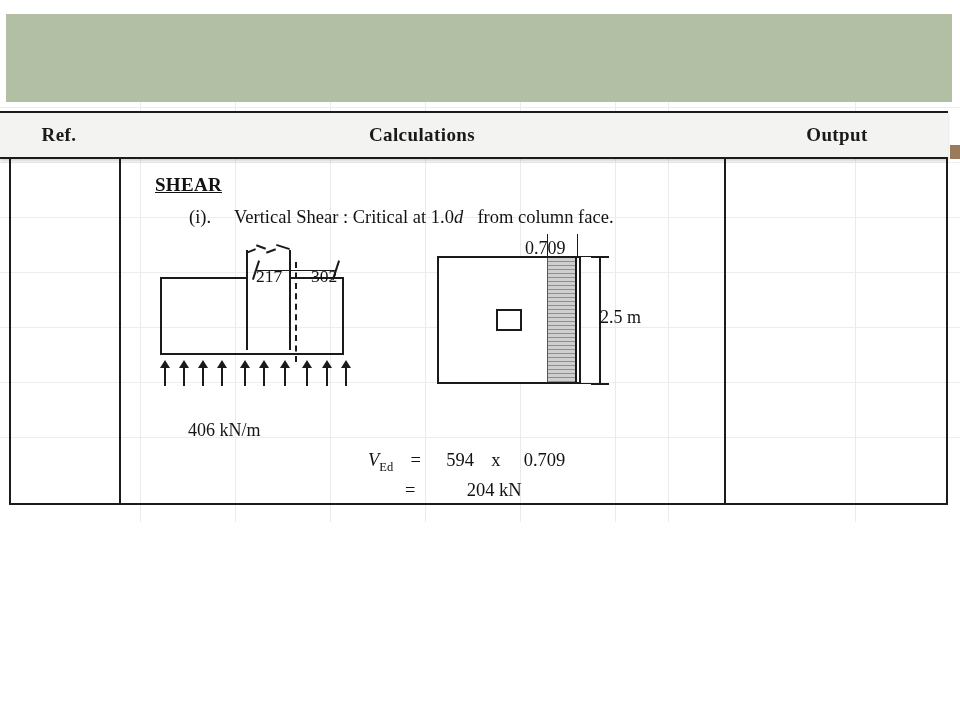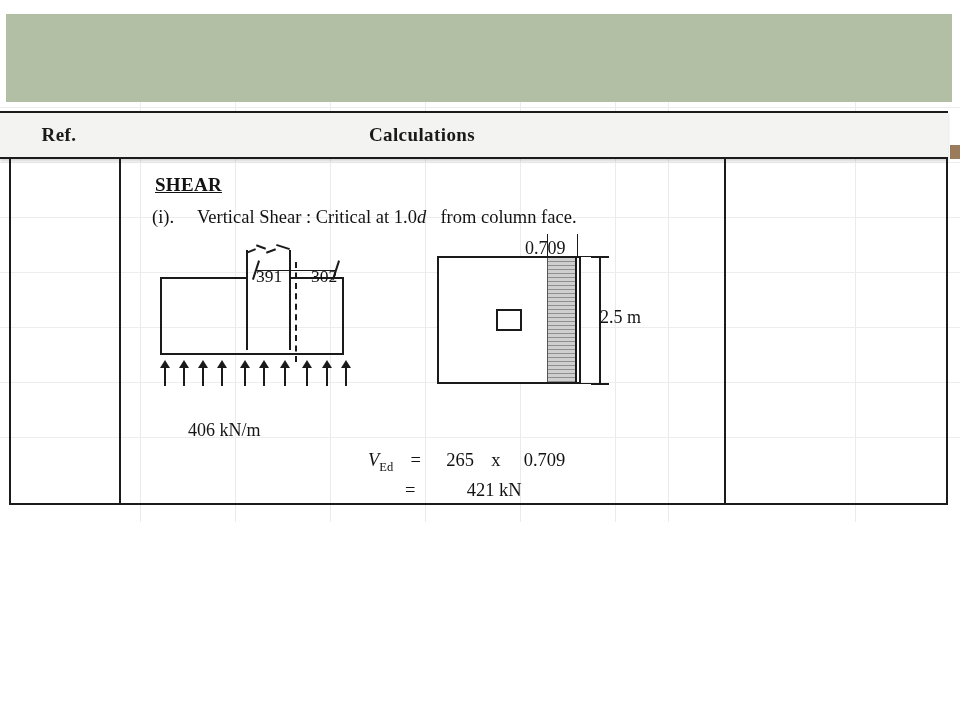--- a/index.html
+++ b/index.html
@@ -87,21 +87,21 @@
 
   
   .body-text { position: absolute; color: #121212; }
   .shear-title {
     font-size: 19px;
     font-weight: bold;
     text-decoration: underline;
     letter-spacing: 0.3px;
     font-family: Liberation Serif, serif;
   }
-  .item-line { font-size: 18.5px; }
+  .item-line { font-size: 18.5px; margin-left: 37px; }
   .ital { font-style: italic; }
 
   
   .sk { position: absolute; }
   .stroke { background: #1a1a1a; position: absolute; }
 
   
   .dim { position: absolute; font-size: 17.5px; color: #141414; }
 
   
@@ -155,20 +155,21 @@
   <div class="grid-line-h" style="top:60px;"></div>
   <div class="grid-line-h" style="top:115px;"></div>
   <div class="grid-line-h" style="top:170px;"></div>
   <div class="grid-line-h" style="top:225px;"></div>
   <div class="grid-line-h" style="top:280px;"></div>
   <div class="grid-line-h" style="top:335px;"></div>
 
   <div class="table-head">
     <div class="head-cell" style="left:120px; width:604px;">Calculations</div>
     <div class="head-cell" style="left:0px; width:118px;">Ref.</div>
+    <div class="head-cell" style="left:726px; width:222px;">Output</div>
   </div>
 
   <div class="vline" style="left:9px;  top:57px; height:346px;"></div>
   <div class="vline" style="left:119px; top:57px; height:346px;"></div>
   <div class="vline" style="left:724px; top:57px; height:346px;"></div>
   <div class="vline" style="left:946px; top:57px; height:346px;"></div>
   <div class="hline" style="left:9px; top:401px; width:938px;"></div>
 
   <div class="body-text shear-title" style="left:155px; top:72px;">SHEAR</div>
 
@@ -220,21 +221,21 @@
       <div class="arrow" style="left:122px;top:0px; border-left:5px solid transparent; border-right:5px solid transparent; border-bottom:8px solid #1a1a1a;"></div>
       <div class="stroke" style="left:148px; top:4px; width:1.6px; height:22px;"></div>
       <div class="arrow" style="left:144px;top:0px; border-left:5px solid transparent; border-right:5px solid transparent; border-bottom:8px solid #1a1a1a;"></div>
       <div class="stroke" style="left:168px; top:4px; width:1.6px; height:22px;"></div>
       <div class="arrow" style="left:164px;top:0px; border-left:5px solid transparent; border-right:5px solid transparent; border-bottom:8px solid #1a1a1a;"></div>
       <div class="stroke" style="left:187px; top:4px; width:1.6px; height:22px;"></div>
       <div class="arrow" style="left:183px;top:0px; border-left:5px solid transparent; border-right:5px solid transparent; border-bottom:8px solid #1a1a1a;"></div>
     </div>
   </div>
 
-  <div class="dim" style="left:256px; top:164px;">391</div>
+  <div class="dim" style="left:256px; top:164px;">217</div>
   <div class="dim" style="left:311px; top:164px;">302</div>
   <div class="dim" style="left:188px; top:318px; font-size:18px;">406 kN/m</div>
 
   <div class="sk" style="left:435px; top:150px; width:180px; height:240px;">
     <div class="plan-outline" style="left:2px; top:4px; width:144px; height:128px;"></div>
     <div class="plan-hatch" style="left:112px; top:6px; width:30px; height:124px;"></div>
     <div class="plan-col" style="left:61px; top:57px; width:26px; height:22px;"></div>
 
     <div class="stroke" style="left:112px; top:-18px; width:1px; height:22px;"></div>
     <div class="stroke" style="left:142px; top:-18px; width:1px; height:22px;"></div>
@@ -248,27 +249,27 @@
 
   <div class="dim" style="left:525px; top:136px; font-size:18px;">0.709</div>
   <div class="dim" style="left:600px; top:205px; font-size:18px;">2.5 m</div>
 
 
   <div class="calc-text" style="left:368px; top:348px; white-space:nowrap;">
     <span class="ital">V</span><span class="sub">Ed</span>
     <span style="display:inline-block; width:8px;"></span>
     <span>=</span>
     <span style="display:inline-block; width:16px;"></span>
-    <span>265</span>
+    <span>594</span>
     <span style="display:inline-block; width:8px;"></span>
     <span>x</span>
     <span style="display:inline-block; width:14px;"></span>
     <span>0.709</span>
   </div>
 
   <div class="calc-text" style="left:405px; top:378px; white-space:nowrap;">
     <span>=</span>
     <span style="display:inline-block; width:42px;"></span>
-    <span>421 kN</span>
+    <span>204 kN</span>
   </div>
 
   <div class="calc-text" style="left:740px; top:80px;"></div>
 </div>
 
 </body></html>

